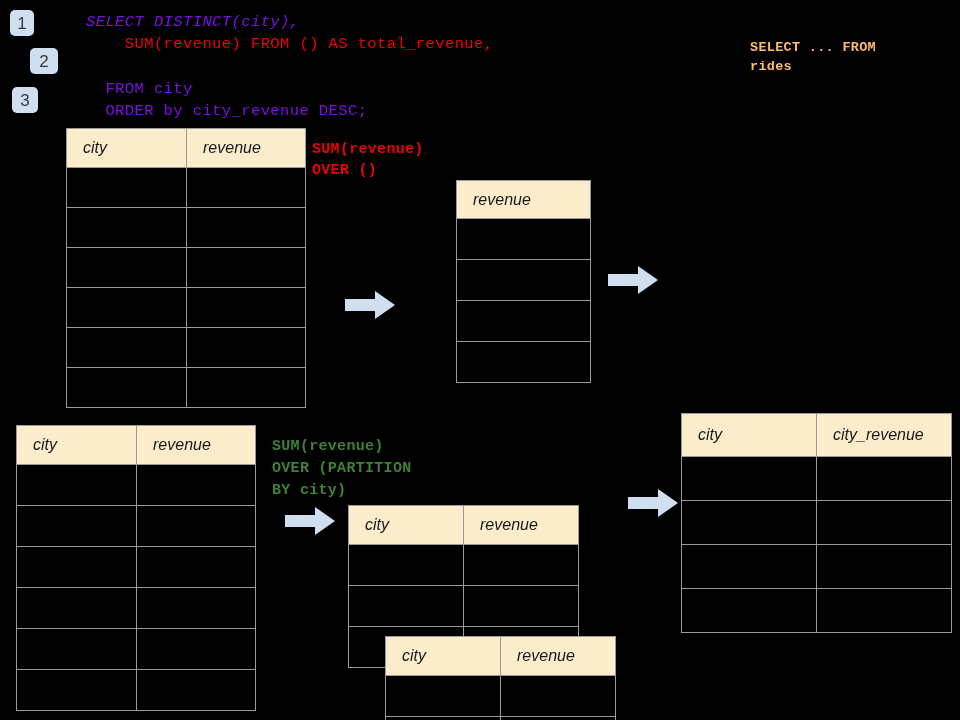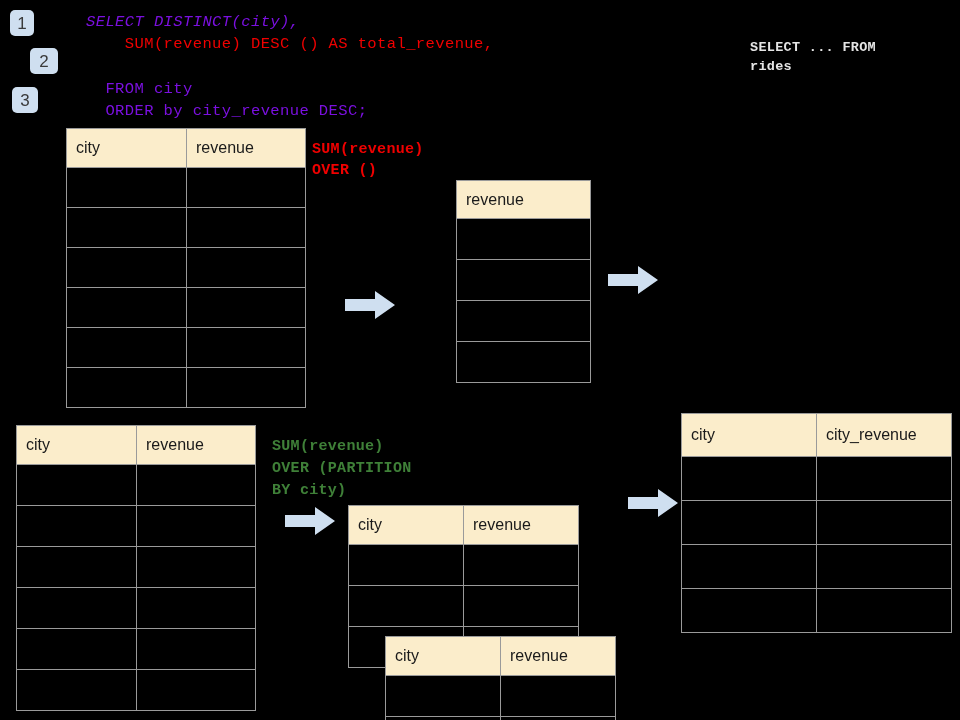--- a/index.html
+++ b/index.html
@@ -43,21 +43,21 @@
   .sql-purple { color: #7b10e0; }
   .sql-red    { color: #f00000; }
   .sql-green  { color: #64933a; }
 
   .annot {
     position: absolute;
     font-family: "Liberation Mono", monospace;
     white-space: pre;
     line-height: 19px;
   }
-  .annot-purple { color: #e5e5e5; font-size: 13.5px; font-weight: bold; letter-spacing: 0.3px; }
+  .annot-purple { color: #fdba74; font-size: 13.5px; font-weight: bold; letter-spacing: 0.3px; }
   .annot-red    { color: #f00000; font-size: 15px; font-weight: bold; letter-spacing: 0.3px; line-height: 21px; }
   .annot-green  { color: #3f8038; font-size: 15px; font-weight: bold; letter-spacing: 0.3px; line-height: 22px; }
 
   
   .tbl {
     position: absolute;
     border-collapse: collapse;
     table-layout: fixed;
     background: #000000;
     border: 1px solid #9a9a9a;
@@ -67,42 +67,43 @@
     padding: 0;
     margin: 0;
   }
   .tbl th {
     background: #fbedcb;
     color: #1a1a1a;
     font-family: "Liberation Sans", sans-serif;
     font-weight: normal;
     font-size: 16px;
     text-align: left;
-    padding-left: 9px;
+    padding-left: 16px;
+    font-style: italic;
   }
   .tbl td {
     background: #000000;
   }
 
   
   .arrow {
     position: absolute;
   }
 </style>
 </head>
 <body>
 
 <div id="canvas">
 
   <div class="badge" style="left:10px; top:10px; width:24px; height:26px;">1</div>
   <div class="badge" style="left:30px; top:48px; width:28px; height:26px;">2</div>
   <div class="badge" style="left:12px; top:87px; width:26px; height:26px;">3</div>
 
   <div class="sql sql-purple" style="left:86px; top:12px;font-style:italic;">SELECT DISTINCT(city),</div>
-  <div class="sql sql-red" style="left:86px; top:34px;">    SUM(revenue) DESC () AS total_revenue,</div>
+  <div class="sql sql-red" style="left:86px; top:34px;">    SUM(revenue) FROM () AS total_revenue,</div>
   <div class="sql sql-purple" style="left:86px; top:79px;">  FROM city</div>
   <div class="sql sql-purple" style="left:86px; top:101px;">  ORDER by city_revenue DESC;</div>
 
   <div class="annot annot-purple" style="left:750px; top:38px;">SELECT ... FROM
 rides</div>
   <div class="annot annot-red" style="left:312px; top:139px;">SUM(revenue)
 OVER ()</div>
   <div class="annot annot-green" style="left:272px; top:436px;">SUM(revenue)
 OVER (PARTITION
 BY city)</div>

